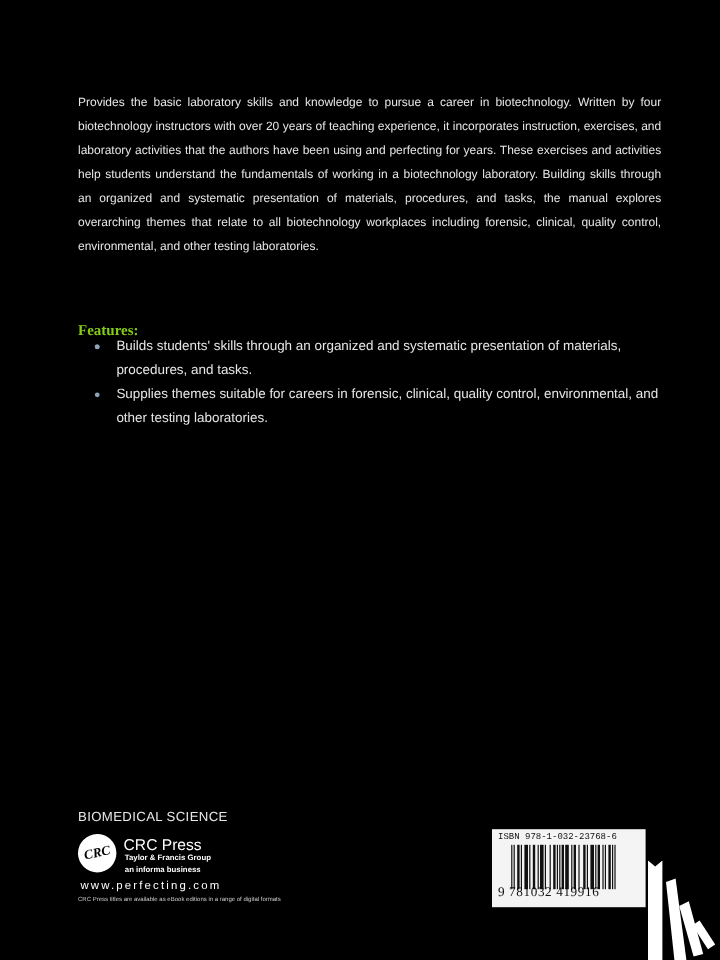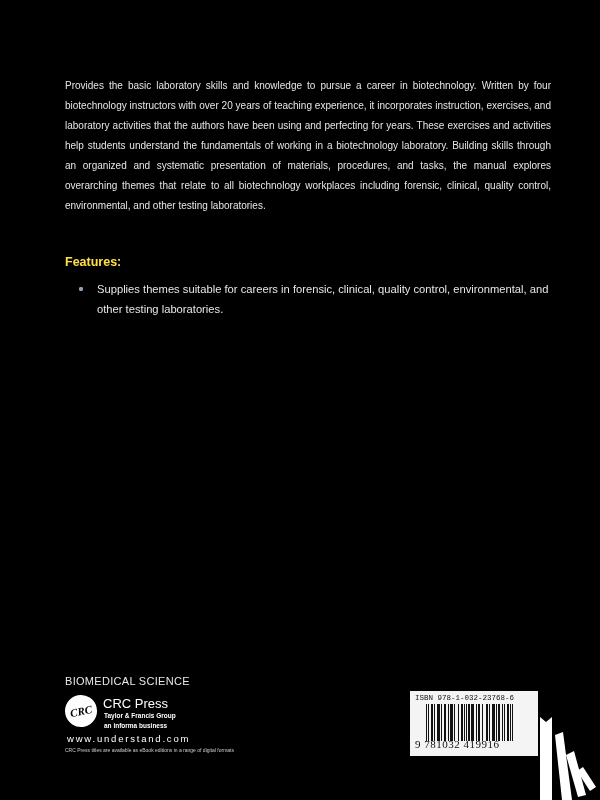--- a/index.html
+++ b/index.html
@@ -6,22 +6,22 @@
   body {
     width: 600px; height: 800px; background: #000; color: #e8e8e8;
     font-family: "Liberation Sans", sans-serif; position: relative; overflow: hidden;
   }
   .desc {
     position: absolute; left: 65px; top: 76px; width: 486px;
     font-size: 10px; line-height: 20px; text-align: justify; color: #e6e6e6;
     margin: 0;
   }
   .features-title {
-    position: absolute; left: 65px; top: 255px; font-weight: bold;
-    font-size: 12.5px; color: #fde047; margin: 0;
+    position: absolute; left: 65px; top: 268px; font-weight: bold;
+    font-size: 12.5px; color: #84cc16; margin: 0; font-family: Liberation Serif, serif;
   }
   .features-list {
     position: absolute; left: 65px; top: 279px; width: 490px;
     list-style: none; margin: 0; padding: 0;
   }
   .features-list li {
     position: relative; padding-left: 32px; font-size: 11.2px; line-height: 20px; color: #e6e6e6;
   }
   .features-list li .bullet {
     position: absolute; left: 14px; top: 8px; width: 4px; height: 4px; border-radius: 50%;
@@ -68,29 +68,30 @@
 </style>
 </head>
 <body>
 
 <p class="desc">Provides the basic laboratory skills and knowledge to pursue a career in biotechnology. Written by four biotechnology instructors with over 20 years of teaching experience, it incorporates instruction, exercises, and laboratory activities that the authors have been using and perfecting for years. These exercises and activities help students understand the fundamentals of working in a biotechnology laboratory. Building skills through an organized and systematic presentation of materials, procedures, and tasks, the manual explores overarching themes that relate to all biotechnology workplaces including forensic, clinical, quality control, environmental, and other testing laboratories.</p>
 
 <h3 class="features-title">Features:</h3>
 
 <ul class="features-list">
   <li><span class="bullet"></span></li>
+  <li><span class="bullet"></span><span>Builds students' skills through an organized and systematic presentation of materials, procedures, and tasks.</span></li>
   <li><span class="bullet"></span><span>Supplies themes suitable for careers in forensic, clinical, quality control, environmental, and other testing laboratories.</span></li>
 </ul>
 
 <div class="series">BIOMEDICAL SCIENCE</div>
 <div class="logo">CRC</div>
 <div class="publisher">CRC Press</div>
 <div class="pub-sub s1">Taylor &amp; Francis Group</div>
 <div class="pub-sub s2">an informa business</div>
-<div class="website">www.understand.com</div>
+<div class="website">www.perfecting.com</div>
 <div class="note">CRC Press titles are available as eBook editions in a range of digital formats</div>
 
 <div class="barcode-box">
   <div class="isbn-text">ISBN 978-1-032-23768-6</div>
   <div class="bars">
     <span style="width:1px"></span>
       <i style="width:1px"></i>
       <span style="width:1px"></span>
       <i style="width:2px"></i>
     <span style="width:2px"></span>

